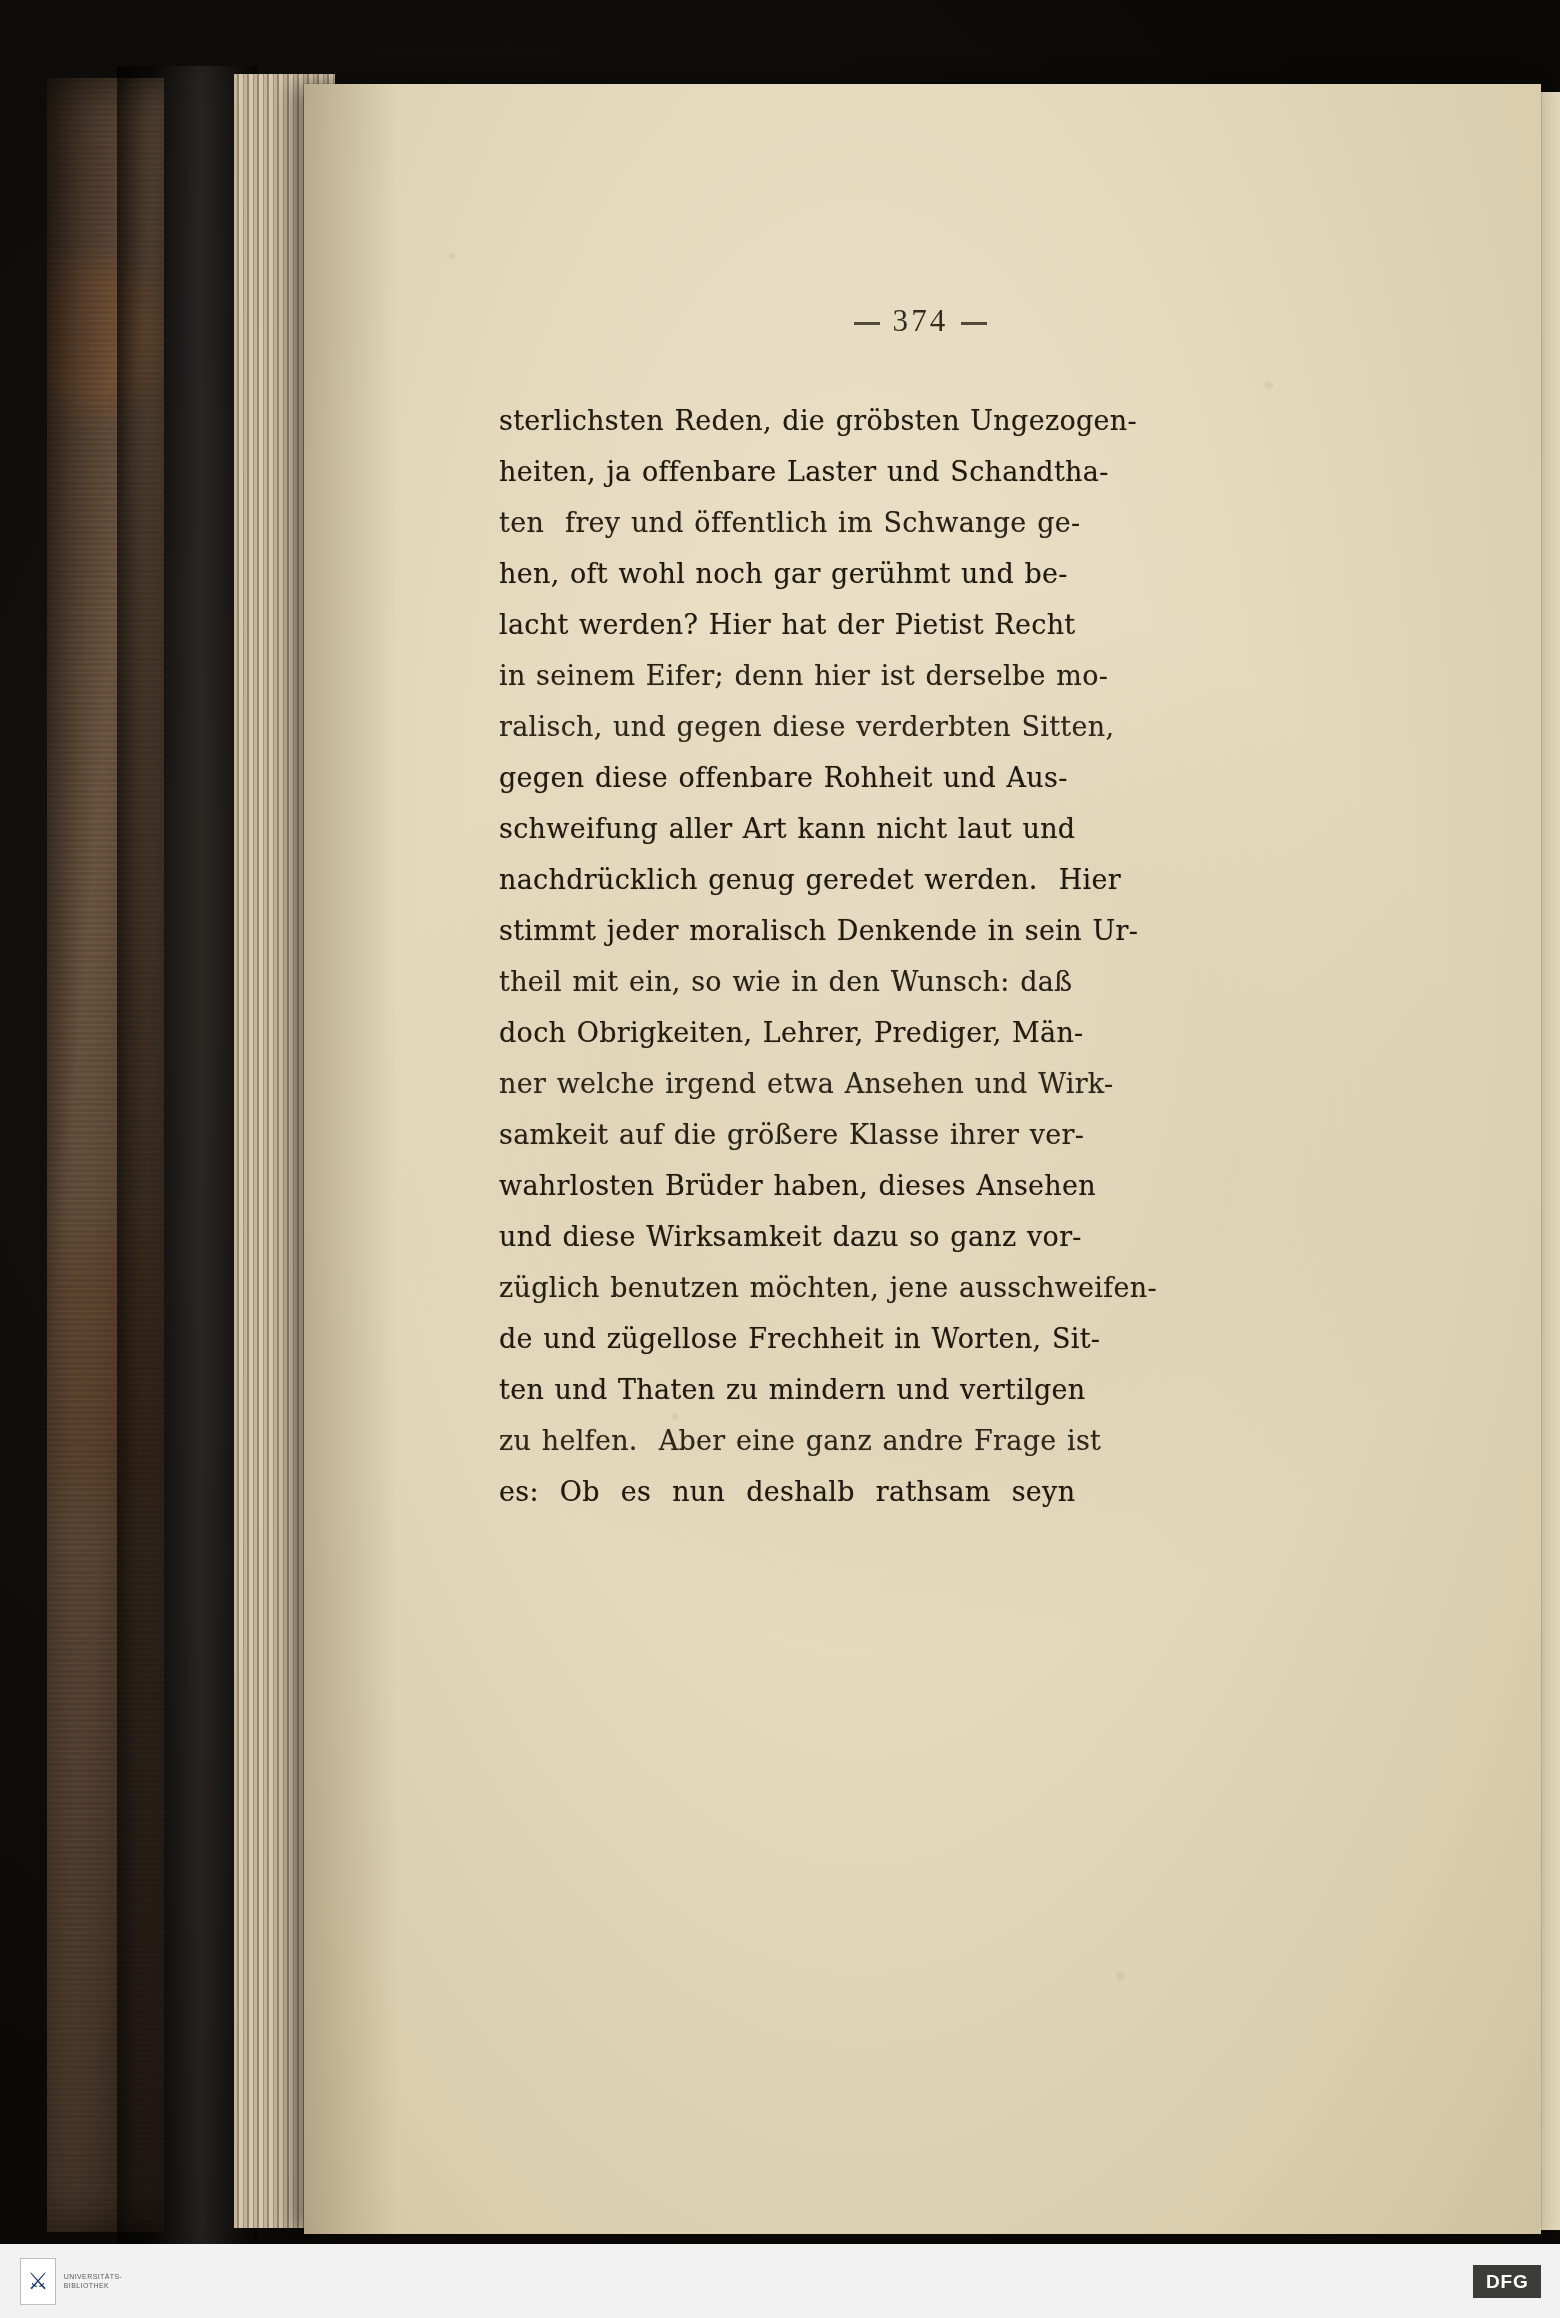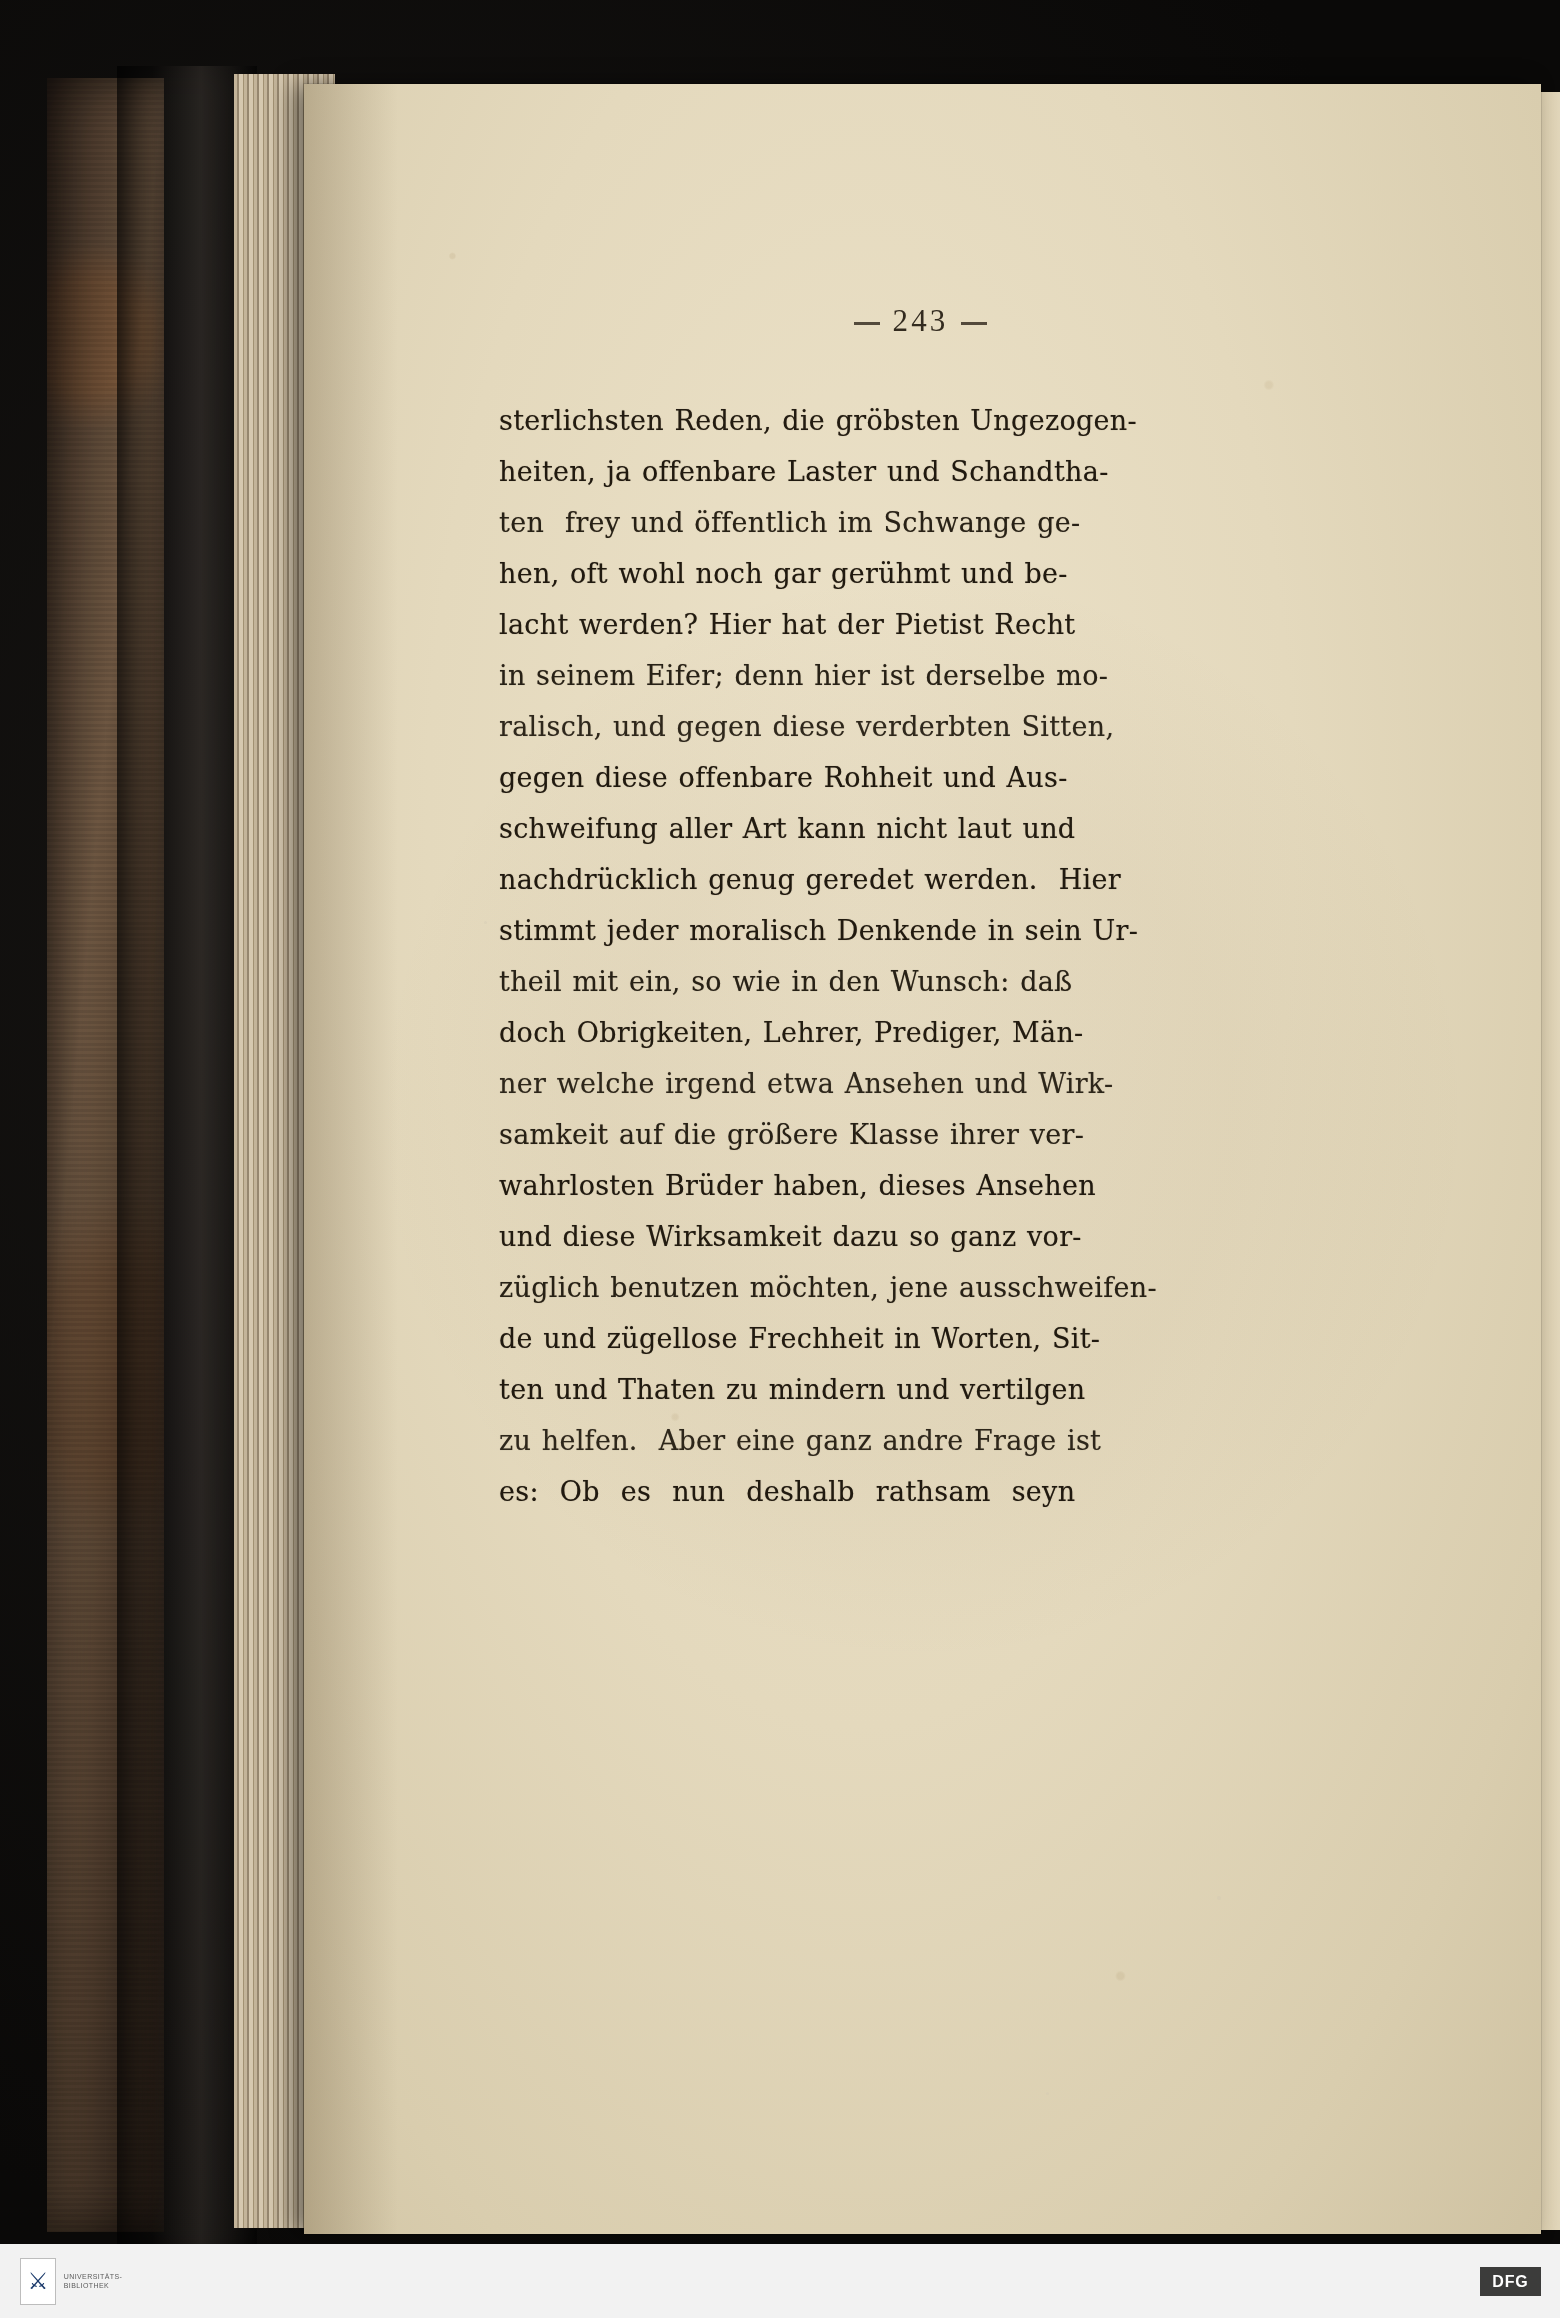--- a/index.html
+++ b/index.html
@@ -226,21 +226,21 @@
     font-family: "Liberation Sans", sans-serif;
     font-size: 7px;
     color: #5b5b5b;
     letter-spacing: 0.4px;
     line-height: 8.6px;
     max-width: 94px;
   }
   .dfg {
     font-family: "Liberation Sans", sans-serif;
     font-weight: bold;
-    font-size: 16px;
+    font-size: 19px;
     letter-spacing: 0.8px;
     color: #ffffff;
     background: #3c3c3b;
     padding: 5.5px 12.5px;
   }
 
   
   .speck { position: absolute; background: rgba(210,200,180,.35); border-radius: 50%; }
 </style>
 </head>
@@ -254,21 +254,21 @@
   <div class="edge-block"></div>
   <div class="page-striations"></div>
 
   <div class="next-leaf"></div>
 
   <div class="leaf">
 
     <div class="textblock">
 
       <div class="folio">
-        <span class="dash"></span><span>243</span><span class="dash"></span>
+        <span class="dash"></span><span>374</span><span class="dash"></span>
       </div>
 
       <div class="bodytext">
         <span class="ln">sterlichsten Reden, die gröbsten Ungezogen-</span>
         <span class="ln">heiten, ja offenbare Laster und Schandtha-</span>
         <span class="ln">ten  frey und öffentlich im Schwange ge-</span>
         <span class="ln">hen, oft wohl noch gar gerühmt und be-</span>
         <span class="ln">lacht werden? Hier hat der Pietist Recht</span>
         <span class="ln">in seinem Eifer; denn hier ist derselbe mo-</span>
         <span class="ln">ralisch, und gegen diese verderbten Sitten,</span>

